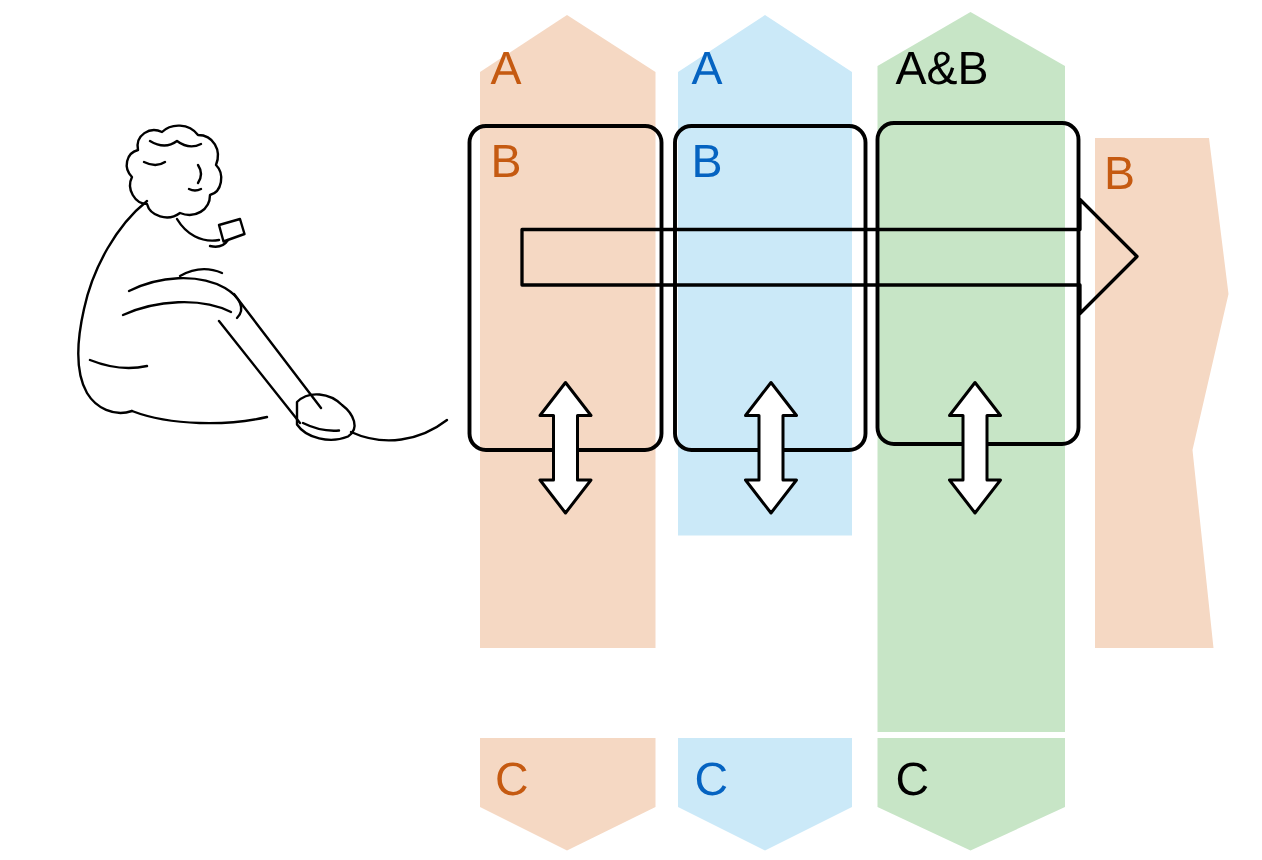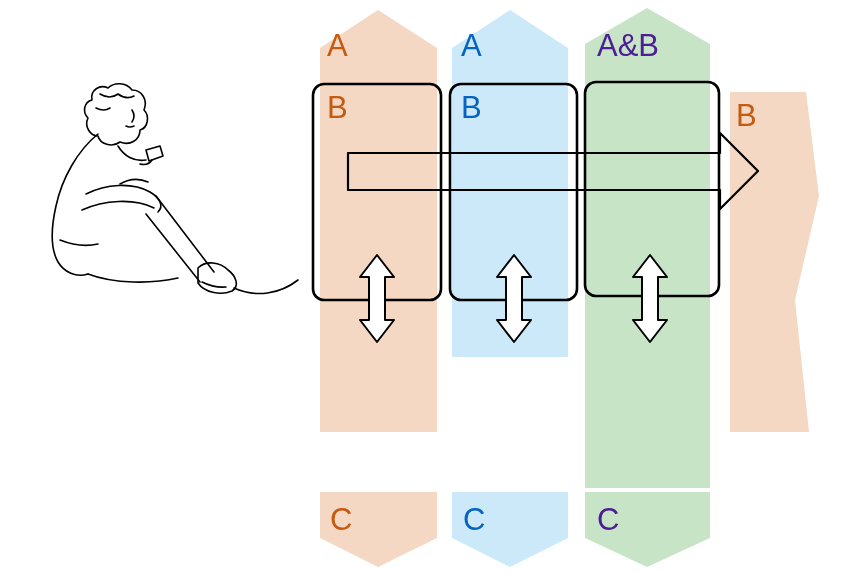--- a/index.html
+++ b/index.html
@@ -14,21 +14,21 @@
   .lbl {
     position:absolute;
     font-size:31px;
     line-height:1;
     font-weight:400;
     user-select:none;
     white-space:nowrap;
   }
   .orange { color:#C55A11; }
   .blue   { color:#0563C1; }
-  .green  { color:#4c1d95; }
+  .green  { color:#000000; }
 </style>
 </head>
 <body>
 
 <div class="canvas">
 
   <svg width="841" height="573" viewBox="0 0 841 573">
 
     <g>
       <polygon points="320,432 320,48 378,10 437,48 437,432" fill="#F5D8C3"></polygon>

